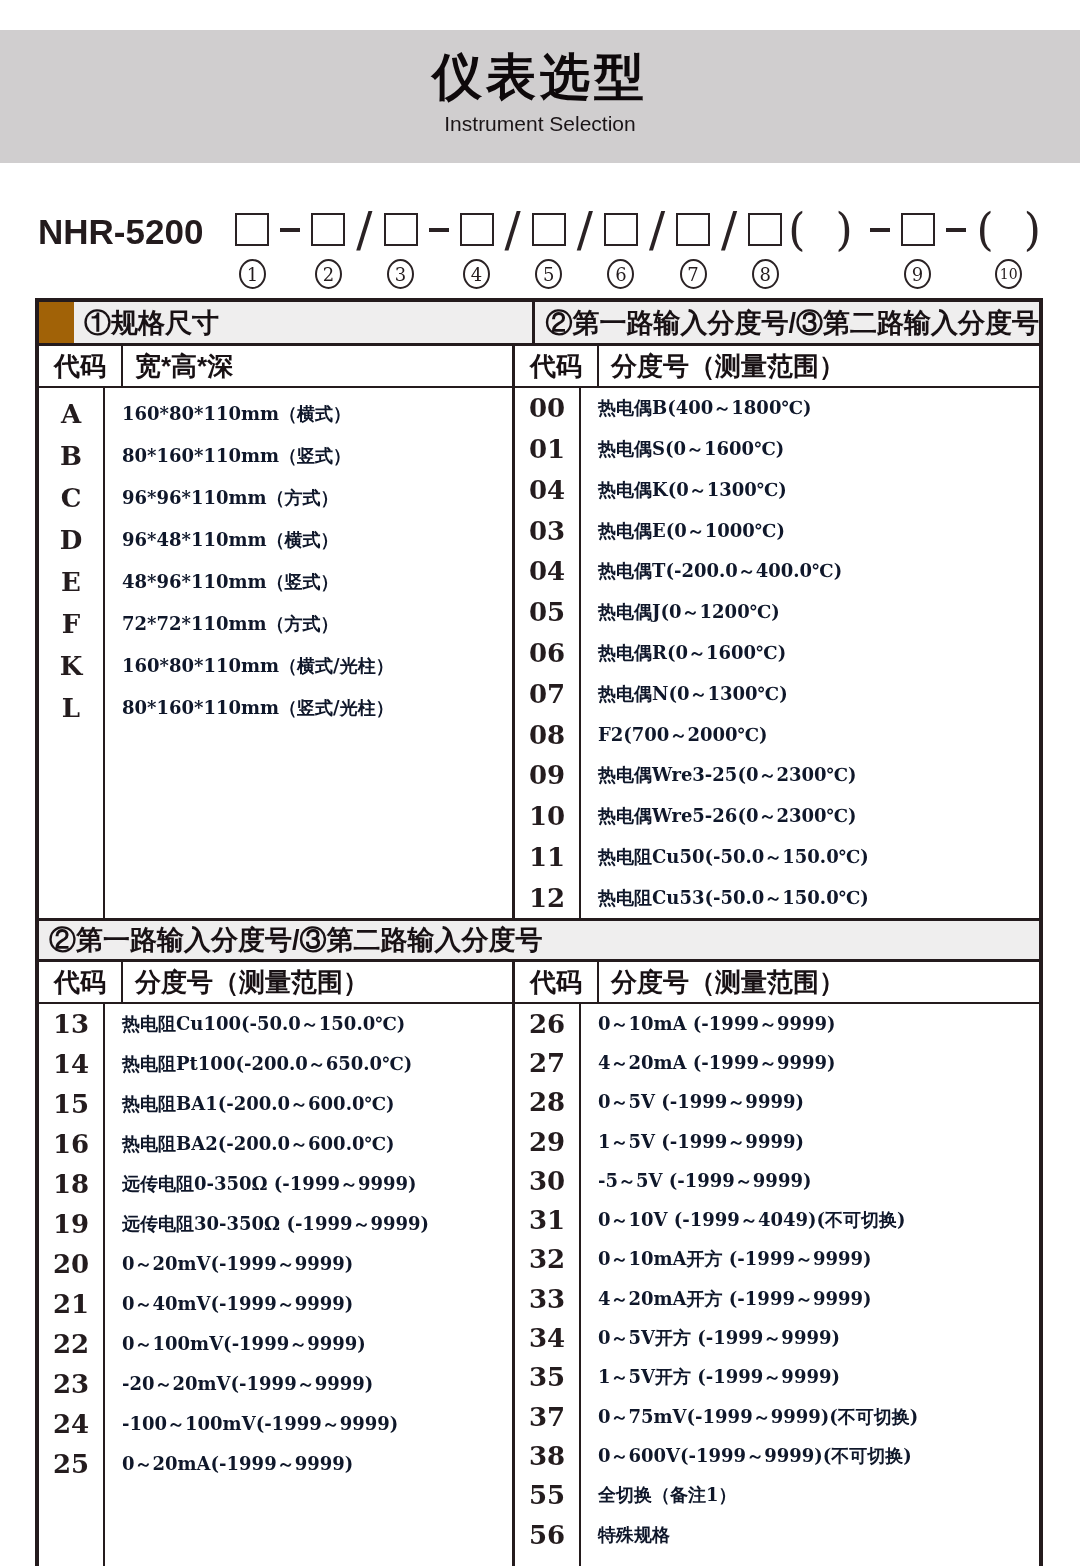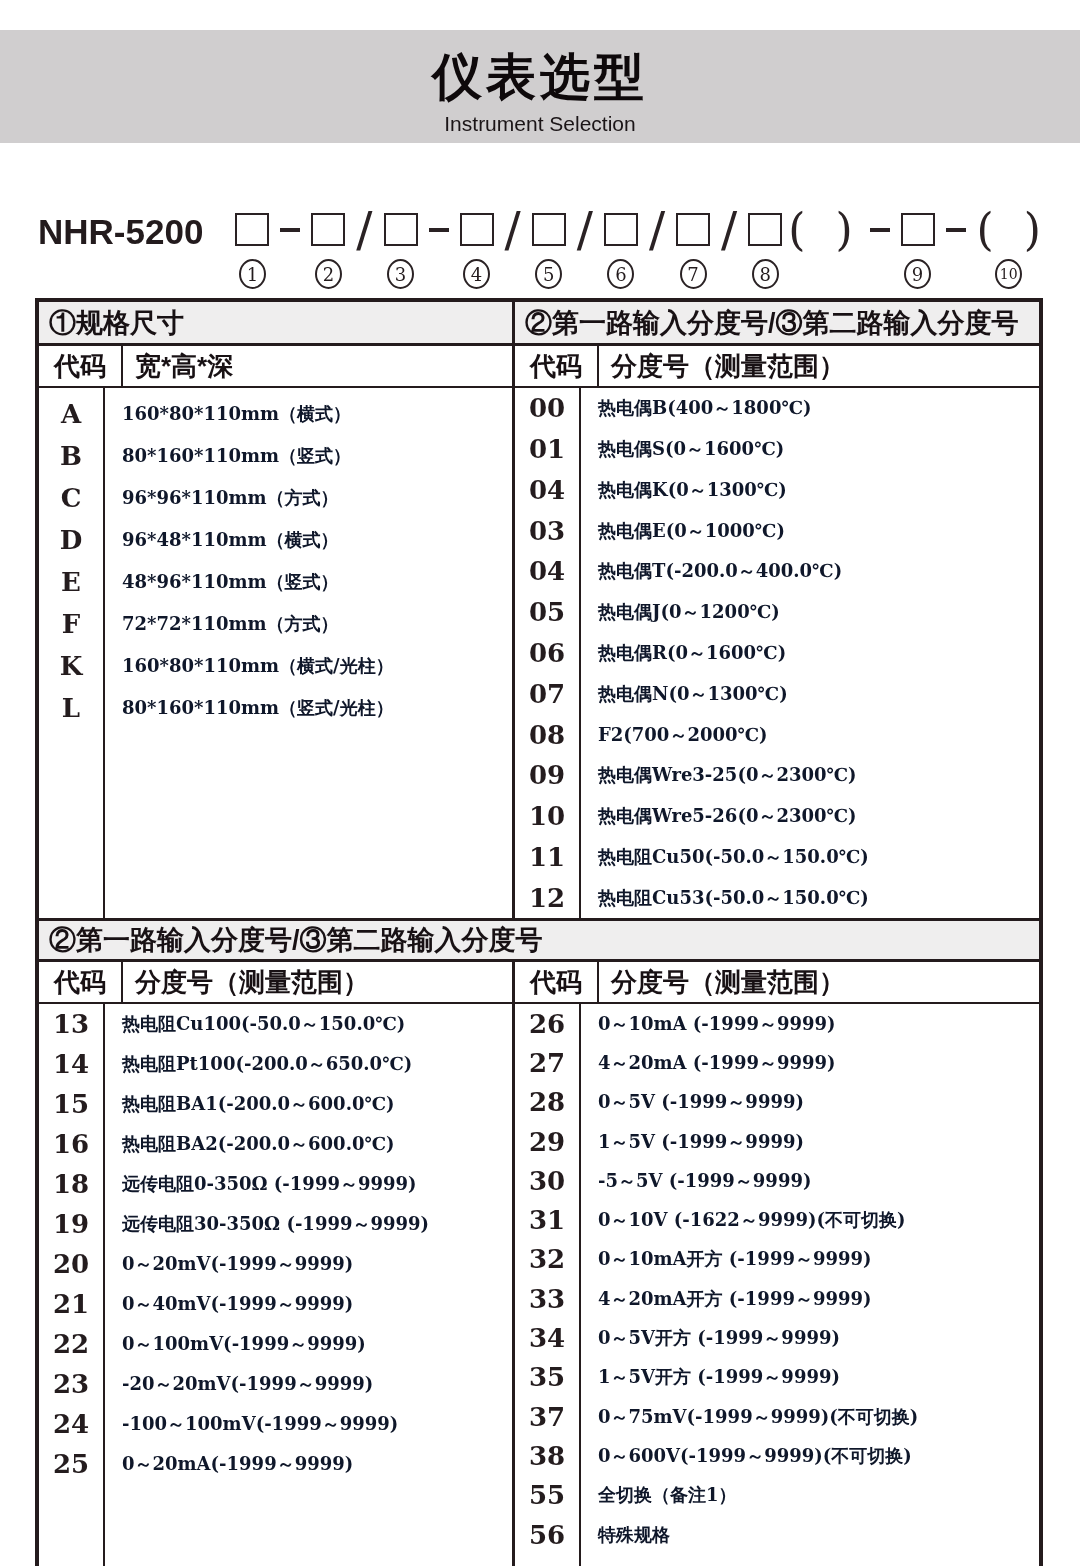--- a/index.html
+++ b/index.html
@@ -1,20 +1,20 @@
 <!DOCTYPE html>
 <html><head>
 <meta charset="utf-8">
 <style>
   * { margin:0; padding:0; box-sizing:border-box; }
   html,body { width:1080px; height:1566px; background:#ffffff; overflow:hidden; position:relative;
               font-family:"Liberation Sans", sans-serif; color:#1c1416; }
 
   
-  .top-band { position:absolute; left:0; top:30px; width:1080px; height:113px;
+  .top-band { position:absolute; left:0; top:30px; width:1080px; height:133px;
               background:#d0cecf; text-align:center; }
   .page-title { padding-top:14px; font-size:50px; font-weight:bold; letter-spacing:4px;
                 color:#0e090b; font-family:"Liberation Sans", sans-serif; }
   .page-subtitle { font-size:21px; font-weight:400; color:#1b1517; margin-top:1px; }
 
   
   .model-line { position:absolute; left:38px; top:213px; width:1005px;
                 display:flex; align-items:flex-start; }
   .model-prefix { font-size:35px; font-weight:bold; letter-spacing:0px; line-height:37px;
                   margin-right:32px; white-space:nowrap; color:#231b1d; }
@@ -33,21 +33,21 @@
           font-size:18px; font-family:"DejaVu Serif", serif; color:#231b1d; }
   .mnum.wide { font-size:14px; }
 
   
   .sel-table { position:absolute; left:35px; top:298px; width:1008px;
                border:4px solid #241b1d; background:#fff; }
   .row { display:flex; width:100%; }
   .lcol { width:476px; border-right:3px solid #241b1d; display:flex; }
   .rcol { flex:1; display:flex; }
 
-  .sec-header-row { height:44px; border-bottom:3px solid #241b1d; background:#404040; }
+  .sec-header-row { height:44px; border-bottom:3px solid #241b1d; background:#a16207;padding-left:35px; }
   .sec-title { font-size:27px; font-weight:bold; display:flex; align-items:center;
                padding-left:10px; white-space:nowrap; color:#181114; }
   .sec-header-row .lcol, .sec-header-row .rcol { background:#efeeee; }
 
   .col-header-row { height:42px; border-bottom:2px solid #241b1d; }
   .hdr-code { width:84px; border-right:2px solid #241b1d; display:flex; align-items:center;
               justify-content:center; font-size:26px; font-weight:bold; color:#181114; }
   .hdr-desc { flex:1; display:flex; align-items:center; padding-left:12px;
               font-size:26px; font-weight:bold; color:#181114; white-space:nowrap; }
 
@@ -352,21 +352,21 @@
             <div class="t-row">
               <span class="t-code">29</span>
               <span class="t-desc">1～5V (-1999～9999)</span>
             </div>
             <div class="t-row">
               <span class="t-code">30</span>
               <span class="t-desc">-5～5V (-1999～9999)</span>
             </div>
             <div class="t-row">
               <span class="t-code">31</span>
-              <span class="t-desc">0～10V (-1622～9999)(不可切换)</span>
+              <span class="t-desc">0～10V (-1999～4049)(不可切换)</span>
             </div>
             <div class="t-row">
               <span class="t-code">32</span>
               <span class="t-desc">0～10mA开方 (-1999～9999)</span>
             </div>
             <div class="t-row">
               <span class="t-code">33</span>
               <span class="t-desc">4～20mA开方 (-1999～9999)</span>
             </div>
             <div class="t-row">

